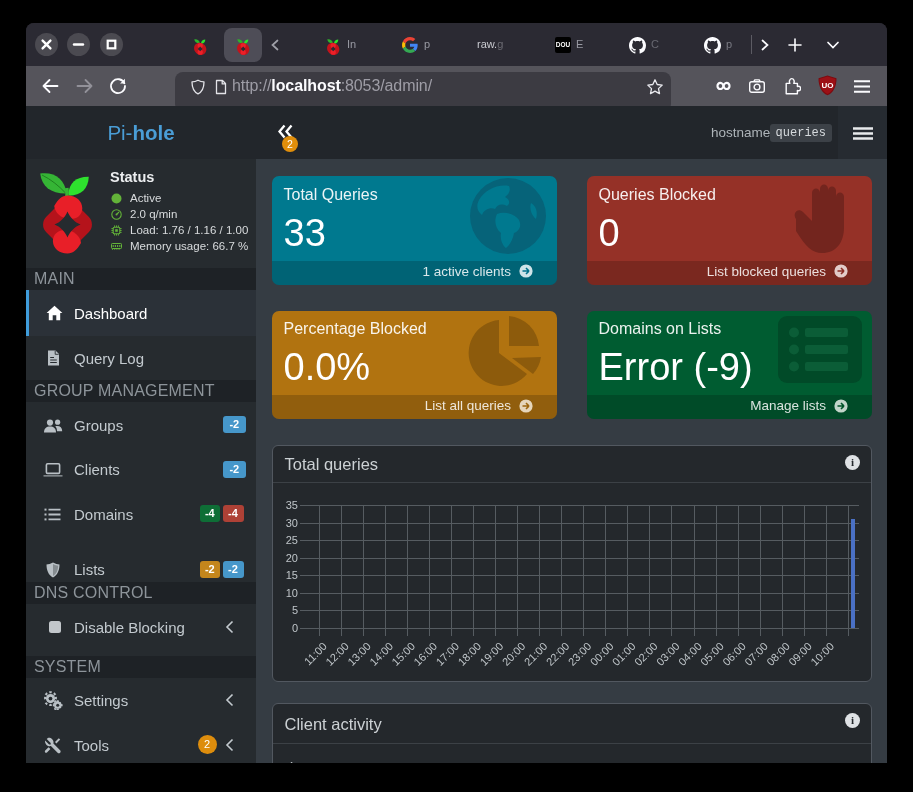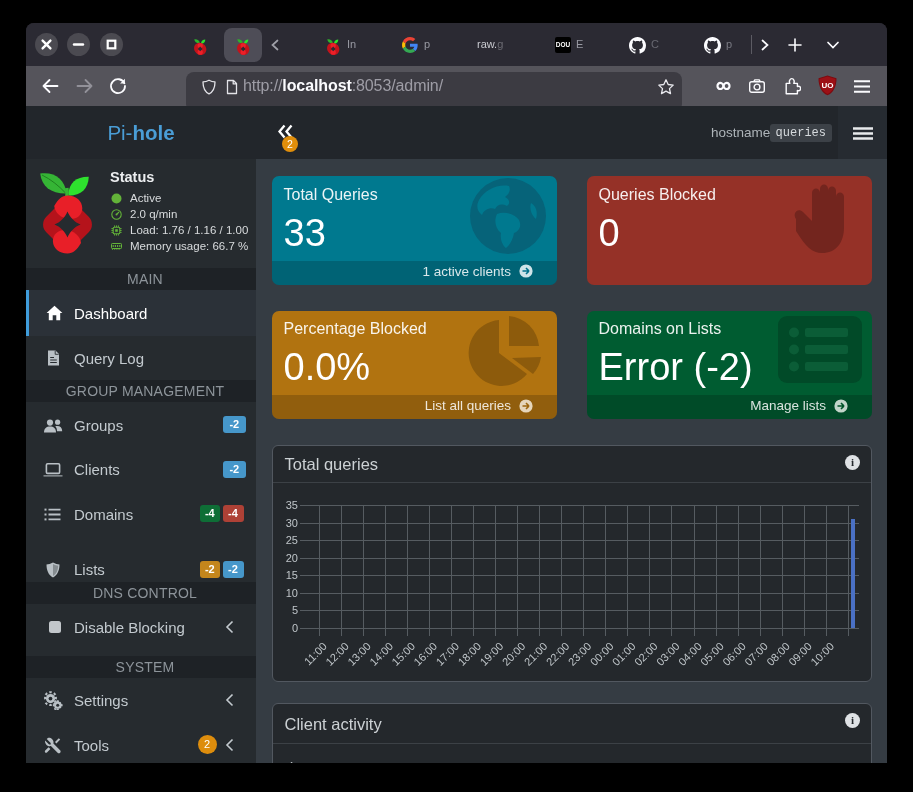--- a/index.html
+++ b/index.html
@@ -7,32 +7,32 @@
   font-family:"Liberation Sans", sans-serif; }
 #win { position:absolute; left:26px; top:23px; width:861px; height:740px;
   border-radius:8px 8px 0 0; overflow:hidden; background:#2b2a33; }
 .abs { position:absolute; }
 
 #tabbar { position:absolute; left:0; top:0; width:861px; height:43px; background:#2b2a33; }
 .wbtn { position:absolute; top:10px; width:23px; height:23px; border-radius:50%; background:#4b4a51; }
 .tabtxt { position:absolute; top:15px; font-size:11px; color:#999aa3; }
 
 #toolbar { position:absolute; left:0; top:43px; width:861px; height:40px; background:#55545b; }
-#urlfield { position:absolute; left:160px; top:6px; width:496px; height:40px; border-radius:8px; background:#3c3b42;text-align:center; }
+#urlfield { position:absolute; left:149px; top:6px; width:496px; height:40px; border-radius:8px; background:#3c3b42;text-align:center; }
 #urltext { position:absolute; left:57px; top:5px; font-size:16px; color:#9e9da6; white-space:nowrap; letter-spacing:-0.1px; }
 #urltext b { color:#fbfbfe; font-weight:600; }
 
 #page { position:absolute; left:0; top:83px; width:861px; height:657px; background:#353c43; }
 #navbar { position:absolute; left:0; top:0; width:861px; height:53px; background:#22262b; }
 #logo { position:absolute; left:0; top:0; width:230px; height:53px; text-align:center;
   font-size:20.5px; line-height:53px; color:#4a9dd6; font-weight:300; }
 #logo b { font-weight:700; }
 #sidebar { position:absolute; left:0; top:53px; width:230px; height:604px; background:#262b2f; }
-.shead { position:absolute; left:0; width:230px; background:#1e2226; color:#8d949a; font-size:14px;
-  line-height:22px; padding-left:8px; letter-spacing:0.2px;text-align:center; }
+.shead { position:absolute; left:0; width:230px; background:#1e2226; color:#8d949a; font-size:16px;
+  line-height:22px; padding-left:8px; letter-spacing:0.2px; }
 .mitem { position:absolute; left:0; width:230px; height:46px; color:#c3cacf; font-size:15px;padding-left:39px; }
 #sidebar .abs { white-space:nowrap; }
 .mitem .lbl { position:absolute; left:48px; top:50%; transform:translateY(-50%); }
 .mitem.active { background:#2b3138; border-left:3px solid #3f9cda; color:#ffffff; }
 .mitem.active .lbl { left:45px; }
 .badge { position:absolute; height:17px; border-radius:3px; color:#fff; font-size:11px; font-weight:bold;
   text-align:center; line-height:17px; top:50%; margin-top:-8.5px; }
 .chev { position:absolute; right:22px; top:50%; margin-top:-7px; }
 
 .card { position:absolute; width:285px; height:108.5px; border-radius:7px; color:#fff; overflow:hidden; }
@@ -336,20 +336,26 @@
           </div>
       </div>
       <div class="card" style="left:560.5px; top:70px; background:#953127;">
         <svg class="ghost" style="right:18px; top:3px;" width="70" height="76" viewBox="0 0 70 76">
           <g fill="#73251e">
           <path d="M12 40 C8 34 14 28 19 33 L28 42 L28 14 C28 8 36 8 36 14 L36 10 C36 4 44 4 44 10 L44 12 C44 6 52 6 52 12 L52 18 C52 12 60 12 60 18 L60 48 C60 64 52 74 38 74 C28 74 22 68 12 52 Z"></path>
           </g>
         </svg>
         <div class="ttl">Queries Blocked</div>
         <div class="num">0</div>
+        <div class="foot">
+            <span>List blocked queries&nbsp; <svg width="14" height="14" viewBox="0 0 14 14" style="vertical-align:-2.5px;">
+                <circle cx="7" cy="7" r="6.6" fill="#e2cbc8"></circle>
+                <path d="M3.5 7 L10 7 M10 7 L7 4 M10 7 L7 10" stroke="#8a2d24" stroke-width="1.6" fill="none"></path>
+              </svg></span>
+          </div>
       </div>
       <div class="card" style="left:245.5px; top:204.5px; background:#b17310;">
         <svg class="ghost" style="right:14px; top:3px;" width="78" height="78" viewBox="0 0 78 78">
           <g fill="#8d5b0c">
           <path d="M34 6 A 33 33 0 1 0 62 60 L 34 39 Z"></path>
           <path d="M44 2 A 33 33 0 0 1 74 32 L 44 32 Z"></path>
           <path d="M75 40 A 33 33 0 0 1 67 57 L 46 41 Z" transform="translate(1,3)"></path>
           </g>
         </svg>
         <div class="ttl">Percentage Blocked</div>
@@ -367,21 +373,21 @@
           <g fill="#0b5d37">
             <circle cx="16" cy="16.5" r="5"></circle>
               <circle cx="16" cy="33.5" r="5"></circle>
               <circle cx="16" cy="50.5" r="5"></circle>
             <rect x="27" y="12" width="43" height="9" rx="2"></rect>
             <rect x="27" y="29" width="43" height="9" rx="2"></rect>
             <rect x="27" y="46" width="43" height="9" rx="2"></rect>
           </g>
         </svg>
         <div class="ttl">Domains on Lists</div>
-        <div class="num">Error (-2)</div>
+        <div class="num">Error (-9)</div>
         <div class="foot">
             <span>Manage lists&nbsp; <svg width="14" height="14" viewBox="0 0 14 14" style="vertical-align:-2.5px;">
                 <circle cx="7" cy="7" r="6.6" fill="#c2d5ca"></circle>
                 <path d="M3.5 7 L10 7 M10 7 L7 4 M10 7 L7 10" stroke="#015229" stroke-width="1.6" fill="none"></path>
               </svg></span>
           </div>
       </div>
       <div class="panel" style="top:338.5px; height:237.5px;">
         <div class="phead">Total queries</div>
         <div class="info" style="top:9px;">i</div>

